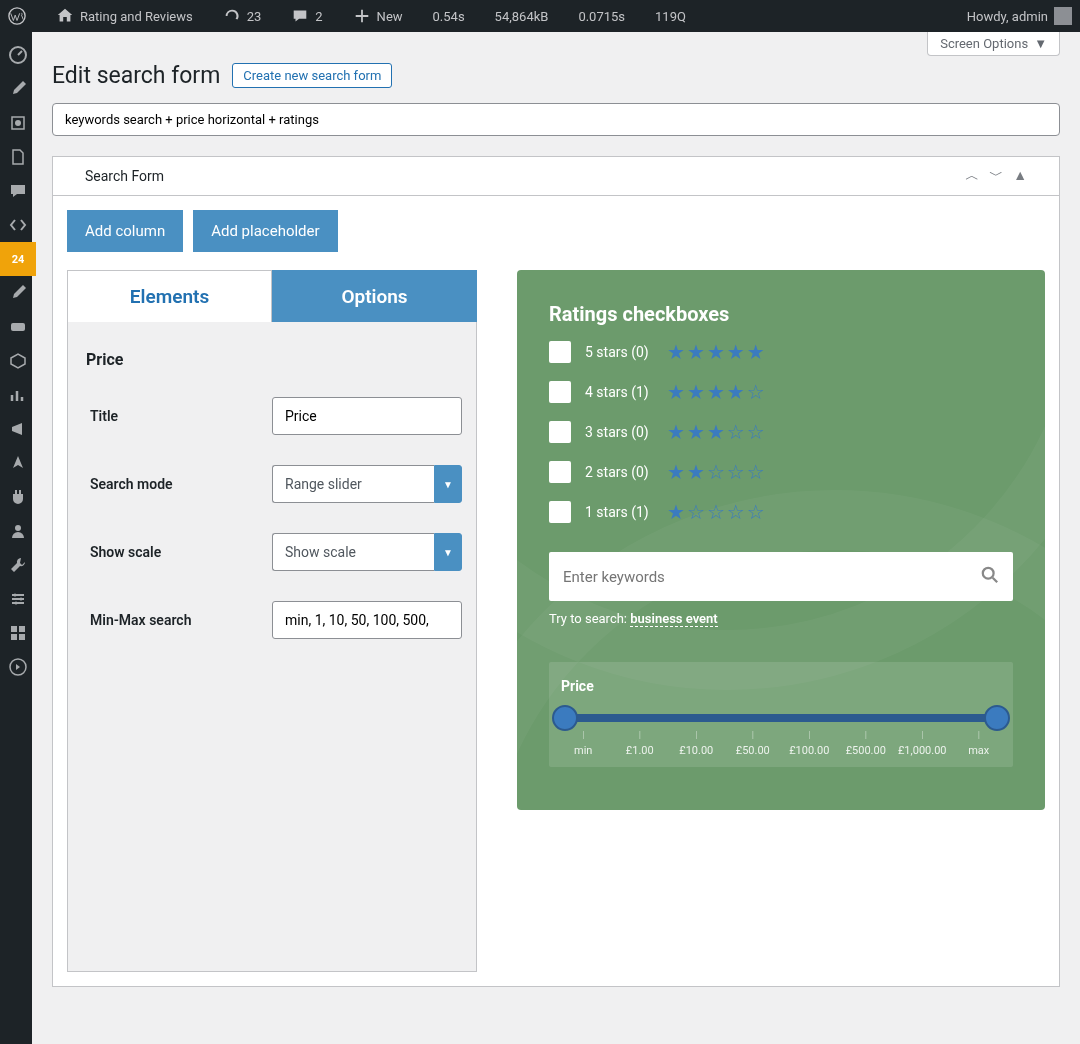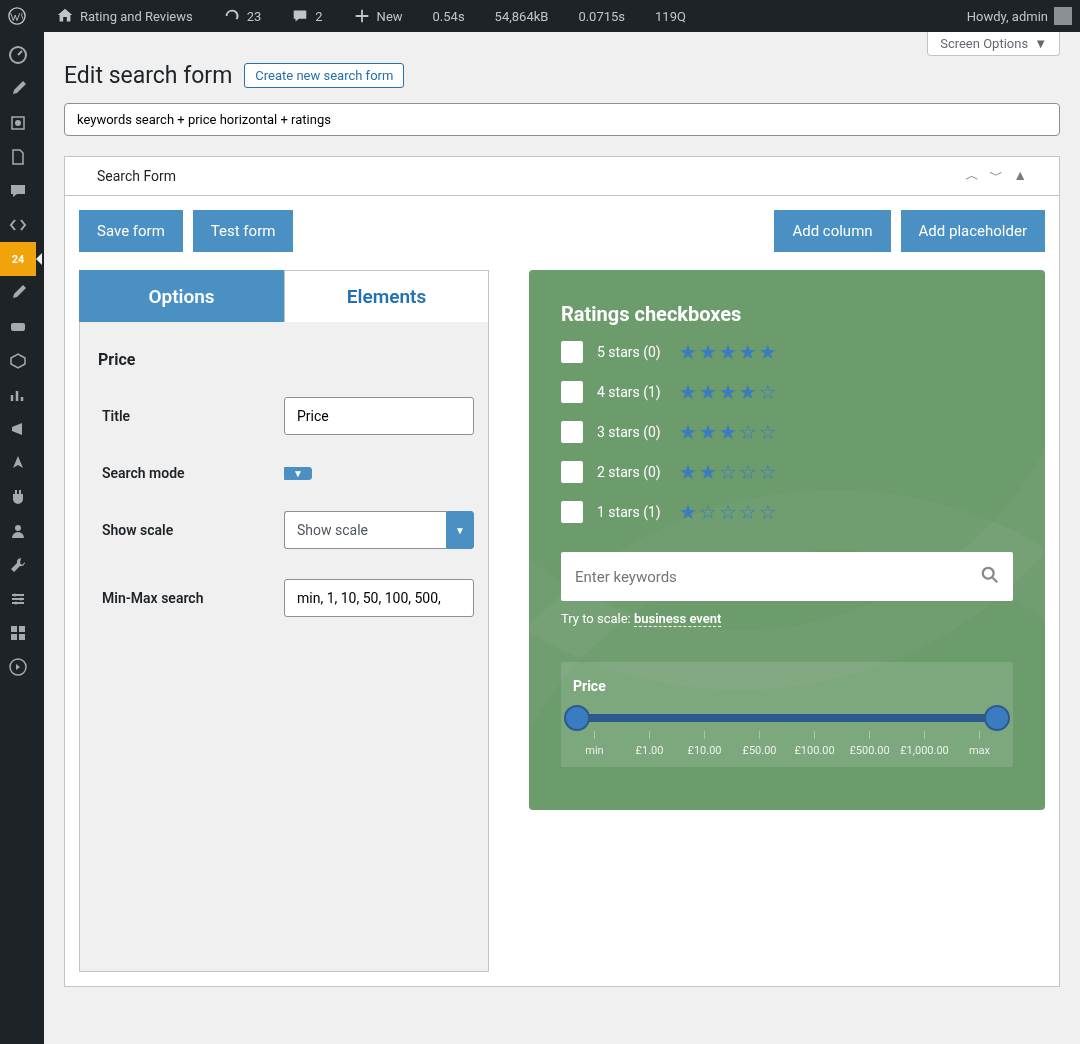--- a/index.html
+++ b/index.html
@@ -7,21 +7,21 @@
 
 
 .admin-bar { background: #1d2327; height: 32px; display: flex; align-items: center; color: #c3c4c7; font-size: 13px; padding: 0 8px; justify-content: space-between; }
 .admin-bar-left { display: flex; align-items: center; gap: 30px; }
 .admin-bar-item { display: flex; align-items: center; gap: 6px; cursor: pointer; }
 .admin-bar-right { display: flex; align-items: center; gap: 8px; }
 .avatar { width: 18px; height: 18px; background: #8c8f94; }
 
 
 .layout { display: flex; min-height: calc(100vh - 32px); }
-.sidemenu { width: 44px; background: #1d2327; display: flex; flex-direction: column; padding-top: 6px; }
+.sidemenu { width: 32px; background: #1d2327; display: flex; flex-direction: column; padding-top: 6px; }
 .sidemenu-item { width: 36px; height: 34px; display: flex; align-items: center; justify-content: center; color: #a7aaad; cursor: pointer; position: relative; }
 .sidemenu-item.active { background: #f0a30a; color: #fff; }
 .sidemenu-item.active::after { content: ''; position: absolute; right: -6px; top: 50%; transform: translateY(-50%); border: 6px solid transparent; border-right-color: #f0f0f1; }
 
 
 .content { flex: 1; padding: 10px 20px 20px 20px; position: relative; }
 .screen-options { position: absolute; top: 0; right: 20px; background: #fff; border: 1px solid #c3c4c7; border-top: none; border-radius: 0 0 4px 4px; padding: 4px 12px; font-size: 13px; color: #646970; display: flex; align-items: center; gap: 6px; cursor: pointer; }
 
 .page-header { display: flex; align-items: center; gap: 12px; margin: 20px 0 14px 0; }
 .page-title { font-size: 23px; font-weight: 400; color: #1d2327; }
@@ -266,48 +266,45 @@
         <div class="panel-header-controls">
           <span>︿</span>
           <span>﹀</span>
           <span>▲</span>
         </div>
       </div>
       <div class="panel-body">
 
         <div class="btn-row">
           <div class="btn-group">
-            <button class="btn">Save form</button>
-            <button class="btn">Test form</button>
-          </div>
-          <div class="btn-group">
             <button class="btn">Add column</button>
             <button class="btn">Add placeholder</button>
           </div>
         </div>
 
         <div class="columns">
 
           <div class="col-left">
             <div class="tabs">
+              <div class="tab active">Elements</div>
               <div class="tab inactive">Options</div>
-              <div class="tab active">Elements</div>
             </div>
             <div class="tab-content">
               <div class="section-title">Price</div>
 
               <div class="field-row">
                 <div class="field-label">Title</div>
                 <div class="field-input"><input class="text-input" value="Price" style=""></div>
               </div>
 
               <div class="field-row">
                 <div class="field-label">Search mode</div>
                 <div class="field-input">
                   <div class="select-wrap">
+                    <div class="select-input">Range slider</div>
                     <div class="select-btn">▼</div>
                   </div>
                 </div>
               </div>
 
               <div class="field-row">
                 <div class="field-label">Show scale</div>
                 <div class="field-input">
                   <div class="select-wrap">
                     <div class="select-input">Show scale</div>
@@ -386,21 +383,21 @@
 
               <div class="search-box">
                 <input class="search-input" placeholder="Enter keywords" style="">
                 <span class="search-icon"><svg viewBox="0 0 20 20" width="22" height="22">
                       <circle cx="8" cy="8" r="6" fill="none" stroke="currentColor" stroke-width="2.5"></circle>
                       <path d="M13 13l5 5" stroke="currentColor" stroke-width="2.5"></path>
                     </svg></span>
               </div>
 
               <div class="try-search">
-                <span>Try to scale:</span>
+                <span>Try to search:</span>
                 <a href="#">business event</a>
               </div>
 
               <div class="price-box">
                 <div class="price-title">Price</div>
                 <div class="slider">
                   <div class="slider-handle left"></div>
                   <div class="slider-handle right"></div>
                 </div>
                 <div class="ticks" id="ticks-row">

